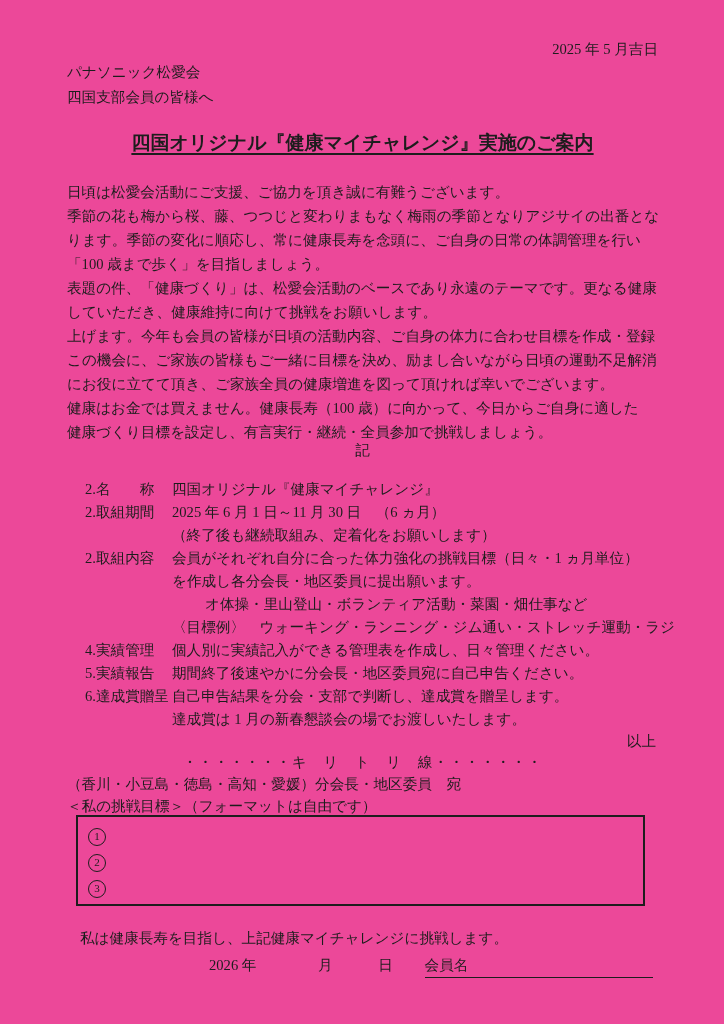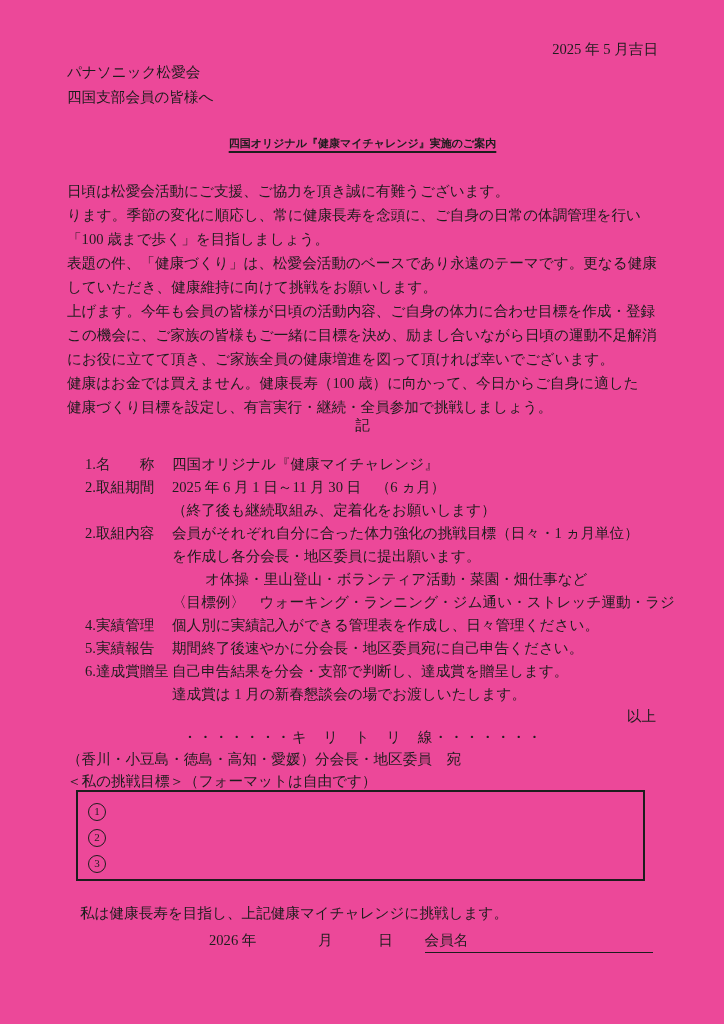--- a/index.html
+++ b/index.html
@@ -17,21 +17,21 @@
   }
   .line { white-space: nowrap; }
 
   .date-line   { line-height: 22px; text-align: right; }
   .org-line    { line-height: 25px; }
   .tofrom-row  { line-height: 25px; display: flex; justify-content: space-between; }
 
   .title-line  { margin-top: 20px; line-height: 25px; text-align: center; }
   .title-line .title-text {
     font-weight: bold;
-    font-size: 11px;
+    font-size: 19px;
     text-decoration: underline;
     text-underline-offset: 4px;
     text-decoration-thickness: 1.5px;
     text-align: center;
   }
 
   .body-block { margin-top: 23px; }
   .body-block .line { line-height: 24px; }
 
   .record-marker { margin-top: -6px; line-height: 24px; text-align: center; }
@@ -95,36 +95,37 @@
   <div class="tofrom-row">
     <span class="line">四国支部会員の皆様へ</span>
   </div>
 
   <div class="title-line">
     <span class="title-text">四国オリジナル『健康マイチャレンジ』実施のご案内</span>
   </div>
 
   <div class="body-block">
     <div class="line">日頃は松愛会活動にご支援、ご協力を頂き誠に有難うございます。</div>
+    <div class="line">季節の花も梅から桜、藤、つつじと変わりまもなく梅雨の季節となりアジサイの出番とな</div>
     <div class="line">ります。季節の変化に順応し、常に健康長寿を念頭に、ご自身の日常の体調管理を行い</div>
     <div class="line">「100 歳まで歩く」を目指しましょう。</div>
     <div class="line">表題の件、「健康づくり」は、松愛会活動のベースであり永遠のテーマです。更なる健康</div>
     <div class="line">していただき、健康維持に向けて挑戦をお願いします。</div>
     <div class="line">上げます。今年も会員の皆様が日頃の活動内容、ご自身の体力に合わせ目標を作成・登録</div>
     <div class="line">この機会に、ご家族の皆様もご一緒に目標を決め、励まし合いながら日頃の運動不足解消</div>
     <div class="line">にお役に立てて頂き、ご家族全員の健康増進を図って頂ければ幸いでございます。</div>
     <div class="line">健康はお金では買えません。健康長寿（100 歳）に向かって、今日からご自身に適した</div>
     <div class="line">健康づくり目標を設定し、有言実行・継続・全員参加で挑戦しましょう。</div>
   </div>
 
   <div class="record-marker">記</div>
 
   <div class="terms-list">
     <div class="row">
-      <span class="lbl">1.名　　称</span><span>四国オリジナル『健康マイチャレンジ』</span>
+      <span class="lbl">2.名　　称</span><span>四国オリジナル『健康マイチャレンジ』</span>
     </div>
     <div class="row">
       <span class="lbl">2.取組期間</span><span>2025 年 6 月 1 日～11 月 30 日　（6 ヵ月）</span>
     </div>
     <div class="row no-label">
       <span>（終了後も継続取組み、定着化をお願いします）</span>
     </div>
     <div class="row">
       <span class="lbl">2.取組内容</span><span>会員がそれぞれ自分に合った体力強化の挑戦目標（日々・1 ヵ月単位）</span>
     </div>

